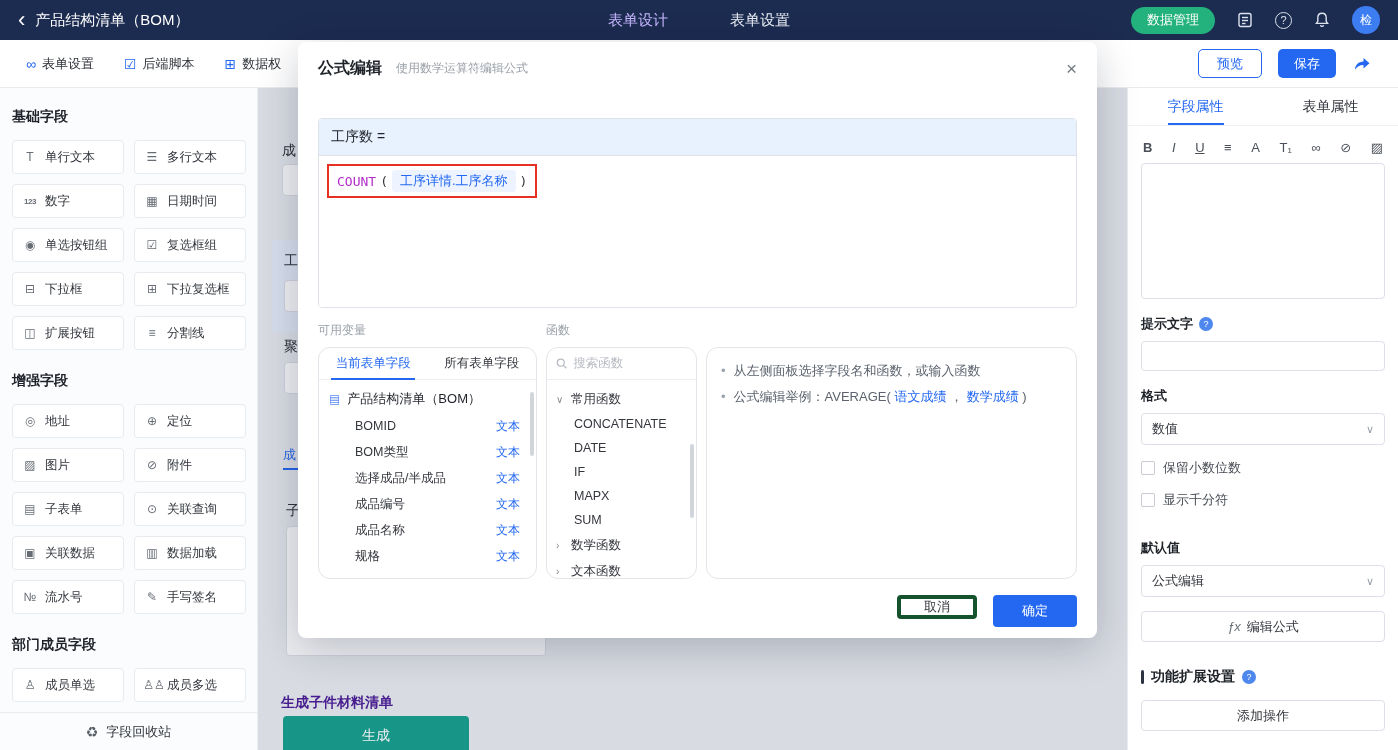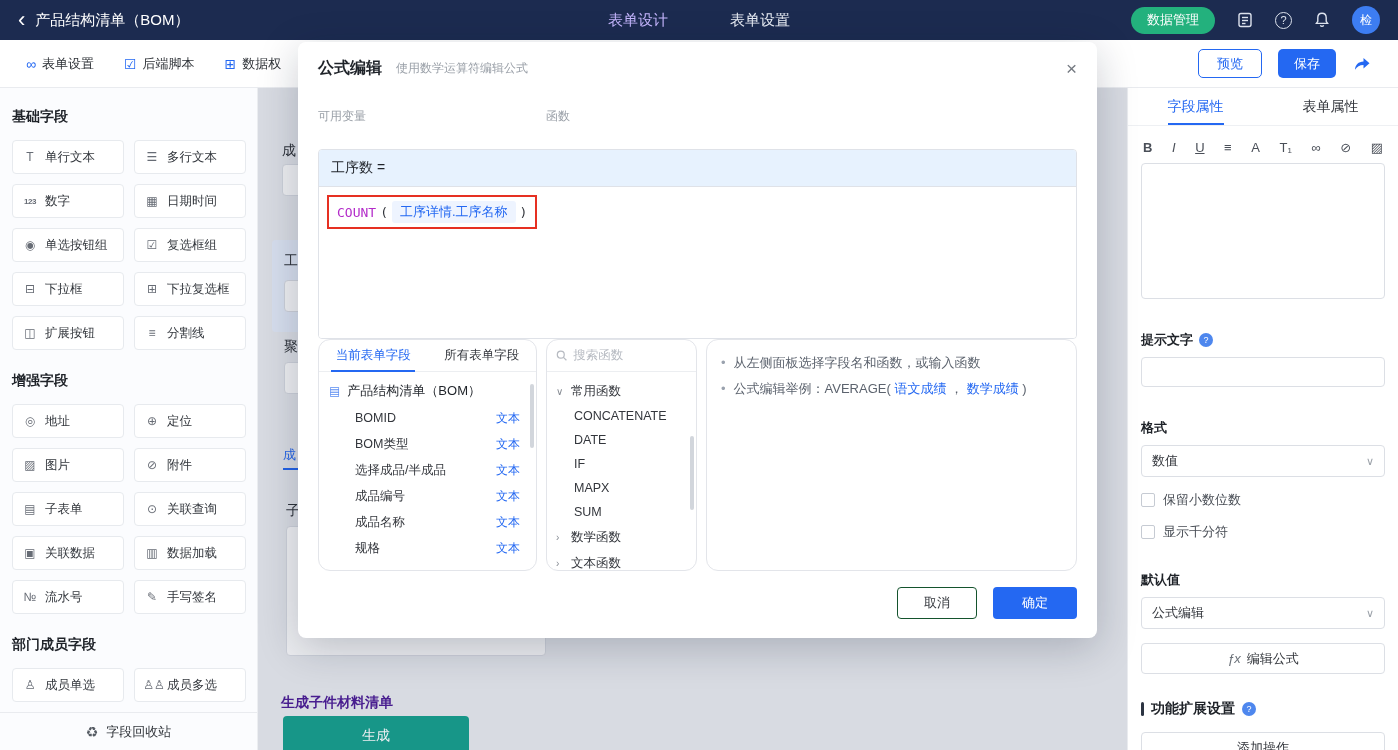--- a/index.html
+++ b/index.html
@@ -69,21 +69,21 @@
   #ptabs{height:38px;display:flex;border-bottom:1px solid #eef0f3;margin:0 -13px}
   .ptab{flex:1;display:flex;align-items:center;justify-content:center;font-size:14px;color:#33363c;
     cursor:pointer;position:relative}
   .ptab.active{color:#2468f2}
   .ptab.active::after{content:"";position:absolute;bottom:0;left:50%;transform:translateX(-50%);
     width:56px;height:2px;background:#2468f2}
   #richbar{display:flex;justify-content:space-between;align-items:center;margin-top:14px;padding:0 2px}
   .rico{font-size:13px;color:#4a4f58;cursor:pointer}
   .rico.b{font-weight:bold}.rico.i{font-style:italic}.rico.u{text-decoration:underline}
   #rich-editor{height:136px;border:1px solid #dcdfe5;border-radius:4px;margin-top:8px;background:#fff;cursor:text}
-  .plabel{display:flex;align-items:center;gap:6px;margin-top:32px;font-size:13px;font-weight:bold;color:#1f2329}
+  .plabel{display:flex;align-items:center;gap:6px;margin-top:16px;font-size:13px;font-weight:bold;color:#1f2329}
   .qmark{width:14px;height:14px;border-radius:50%;background:#4e87ee;color:#fff;font-size:9px;
     font-weight:normal;display:flex;align-items:center;justify-content:center;cursor:pointer}
   .pinput{width:100%;height:30px;border:1px solid #dcdfe5;border-radius:4px;margin-top:8px;background:#fff;
     outline:none;padding:0 8px;font-family:inherit;font-size:13px;color:#33363c}
   .pselect{height:32px;border:1px solid #dcdfe5;border-radius:4px;margin-top:8px;background:#fff;
     display:flex;align-items:center;justify-content:space-between;padding:0 10px;font-size:13px;
     color:#33363c;cursor:pointer}
   .chev{color:#9aa0a8;font-size:11px}
   .cbrow{display:flex;align-items:center;gap:8px;margin-top:14px;font-size:13px;color:#474c54;cursor:pointer}
   .cb{width:14px;height:14px;border:1px solid #c6cbd3;border-radius:2px;background:#fff;flex:none}
@@ -132,21 +132,21 @@
   #fsearch input{border:none;outline:none;width:100%;font-size:12.5px;color:#33363c;font-family:Liberation Mono, monospace;background:transparent}
   #fsearch input::placeholder{color:#b6bac1}
   .ftree{padding-top:6px}
   .grow{height:26px;display:flex;align-items:center;gap:6px;padding:0 9px;font-size:12.5px;color:#33363c;cursor:pointer}
   .grow .tw{color:#868b93;font-size:10px;width:9px;flex:none}
   .frow{height:24px;display:flex;align-items:center;padding:0 9px 0 27px;font-size:12.5px;color:#33363c;cursor:pointer}
   .hint-line{display:flex;gap:8px;font-size:13px;color:#5c636e;line-height:22px;margin-bottom:4px}
   .hint-line .bl{color:#9aa2ae}
   .blue{color:#2468f2;cursor:pointer}
   #mfoot{display:flex;justify-content:flex-end;gap:16px;margin:16px 20px 0}
-  .btn-cancel{width:80px;height:32px;border:1px solid #14532d;border-radius:4px;background:#fff;
+  .btn-cancel{width:80px;height:24px;border:4px solid #14532d;border-radius:4px;background:#fff;
     color:#33363c;font-size:13px;display:flex;align-items:center;justify-content:center;cursor:pointer}
   .btn-ok{width:84px;height:32px;border-radius:4px;background:#2468f2;color:#fff;font-size:13px;
     display:flex;align-items:center;justify-content:center;cursor:pointer}
 </style>
 </head>
 <body>
 
 <header id="topbar">
   <span class="back">‹</span>
   <span class="ttl">产品结构清单（BOM）</span>
@@ -381,37 +381,37 @@
   </div>
 </aside>
 
 <div id="modal">
   <div id="mhead">
     <span id="mtitle">公式编辑</span>
     <span id="msub">使用数学运算符编辑公式</span>
     <span id="mclose">×</span>
   </div>
 
-  <div id="plabels">
-    <span class="l1">可用变量</span>
-    <span>函数</span>
-  </div>
-
   <div id="fblock">
     <div id="fname">工序数 =</div>
     <div id="feditor">
       <span id="fredbox">
         <span class="ffunc">COUNT</span>
         <span class="fparen">(</span>
         <span class="fpill">工序详情.工序名称</span>
         <span class="fparen">)</span>
       </span>
     </div>
   </div>
 
+  <div id="plabels">
+    <span class="l1">可用变量</span>
+    <span>函数</span>
+  </div>
+
   <div id="mpanels">
 
     <div class="mpanel" id="vars">
       <div id="vtabs">
         <span class="vtab active">当前表单字段</span>
         <span class="vtab">所有表单字段</span>
       </div>
       <div class="vroot">
         <span class="doc">▤</span>
         <span>产品结构清单（BOM）</span>

